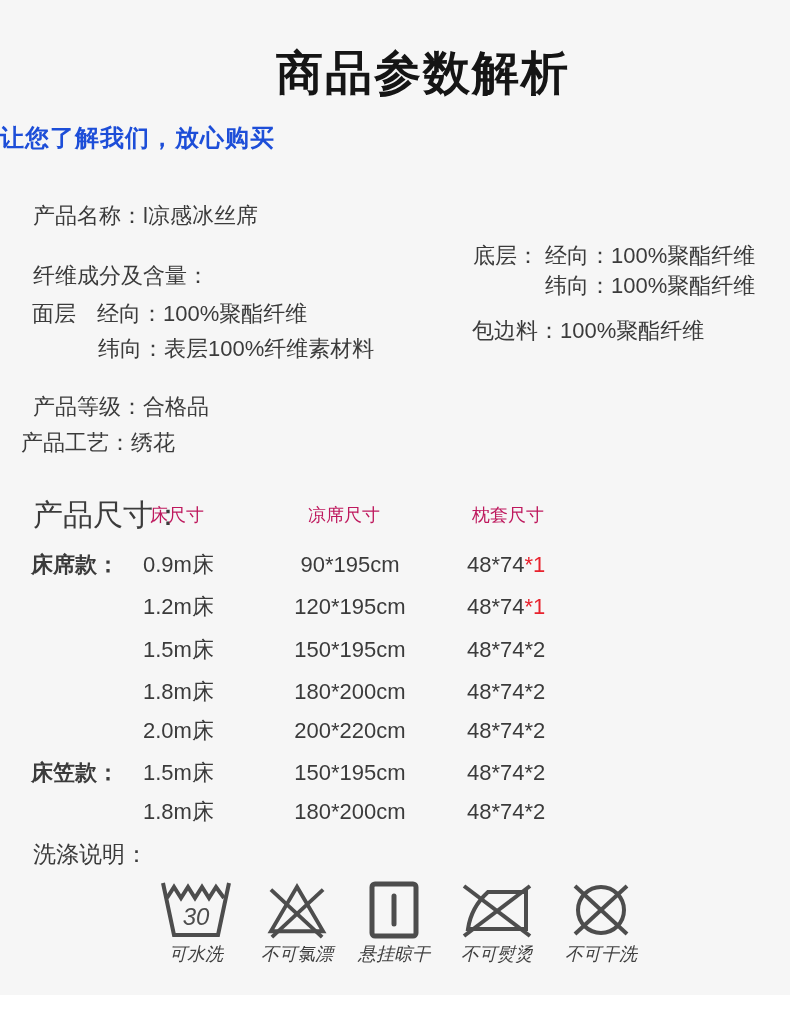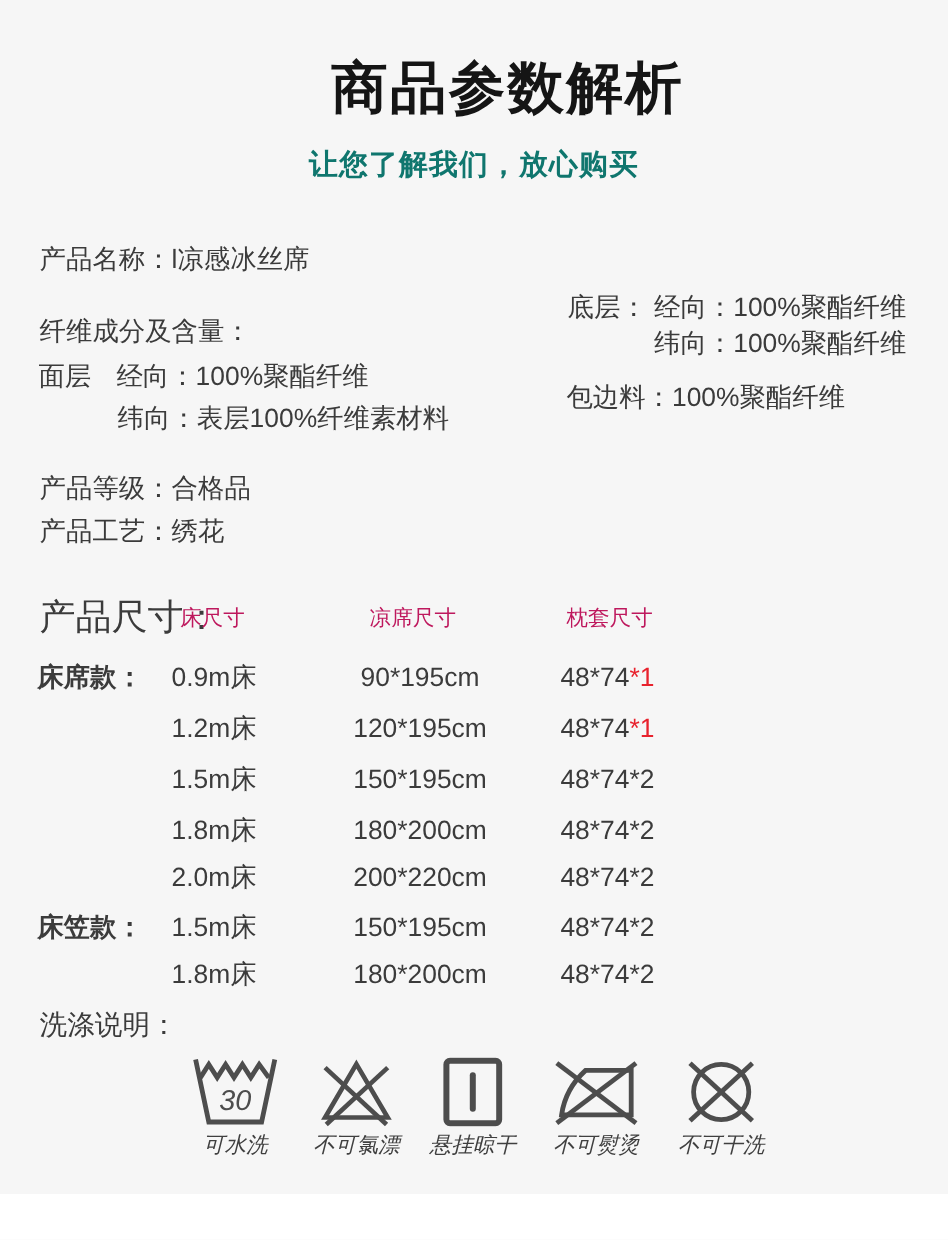--- a/index.html
+++ b/index.html
@@ -17,22 +17,22 @@
     background:var(--background);overflow:hidden;
   }
   .abs{position:absolute;white-space:nowrap;}
   .title{
     top:44px;left:0;width:790px;text-align:center;
     font-size:47px;font-weight:900;letter-spacing:2px;color:var(--title);
     line-height:58px;
     padding-left:28px;
   }
   .subtitle{
-    top:123px;left:0;width:790px;text-align:center;
-    font-size:24px;font-weight:700;letter-spacing:1px;color:#0f766e;
+    top:123px;left:0;width:790px;
+    font-size:24px;font-weight:700;letter-spacing:1px;color:#1d4ed8;
     line-height:30px;
   }
   .line{font-size:22px;line-height:28px;}
   .sec-label{font-size:30px;line-height:30px;font-weight:500;}
   .col-head{font-size:18px;line-height:24px;color:#be185d;}
   .row{position:absolute;left:0;width:790px;height:30px;font-size:22px;line-height:30px;}
   .cell-group{position:absolute;left:31px;font-weight:bold;}
   .cell-bed{position:absolute;left:143px;}
   .cell-mat{position:absolute;left:270px;width:160px;text-align:center;}
   .cell-pillow{position:absolute;left:467px;}
@@ -65,21 +65,21 @@
   <div class="abs line" style="top:242px;left:473px">底层：</div>
   <div class="abs line" style="top:242px;left:545px">经向：100%聚酯纤维</div>
   <div class="abs line" style="top:272px;left:545px">纬向：100%聚酯纤维</div>
   <div class="abs line" style="top:317px;left:472px">
     <span>包边料：</span><span>100%聚酯纤维</span>
   </div>
 
   <div class="abs line" style="top:393px;left:33px">
     <span>产品等级：</span><span>合格品</span>
   </div>
-  <div class="abs line" style="top:429px;left:33px">
+  <div class="abs line" style="top:429px;left:21px">
     <span>产品工艺：</span><span>绣花</span>
   </div>
 
   <div class="abs sec-label" style="top:500px;left:33px">产品尺寸：</div>
   <div class="abs col-head" style="top:503px;left:150px">床尺寸</div>
   <div class="abs col-head" style="top:503px;left:308px">凉席尺寸</div>
   <div class="abs col-head" style="top:503px;left:472px">枕套尺寸</div>
 
   <div class="row" style="top:550px">
     <span class="cell-group">床席款：</span>

